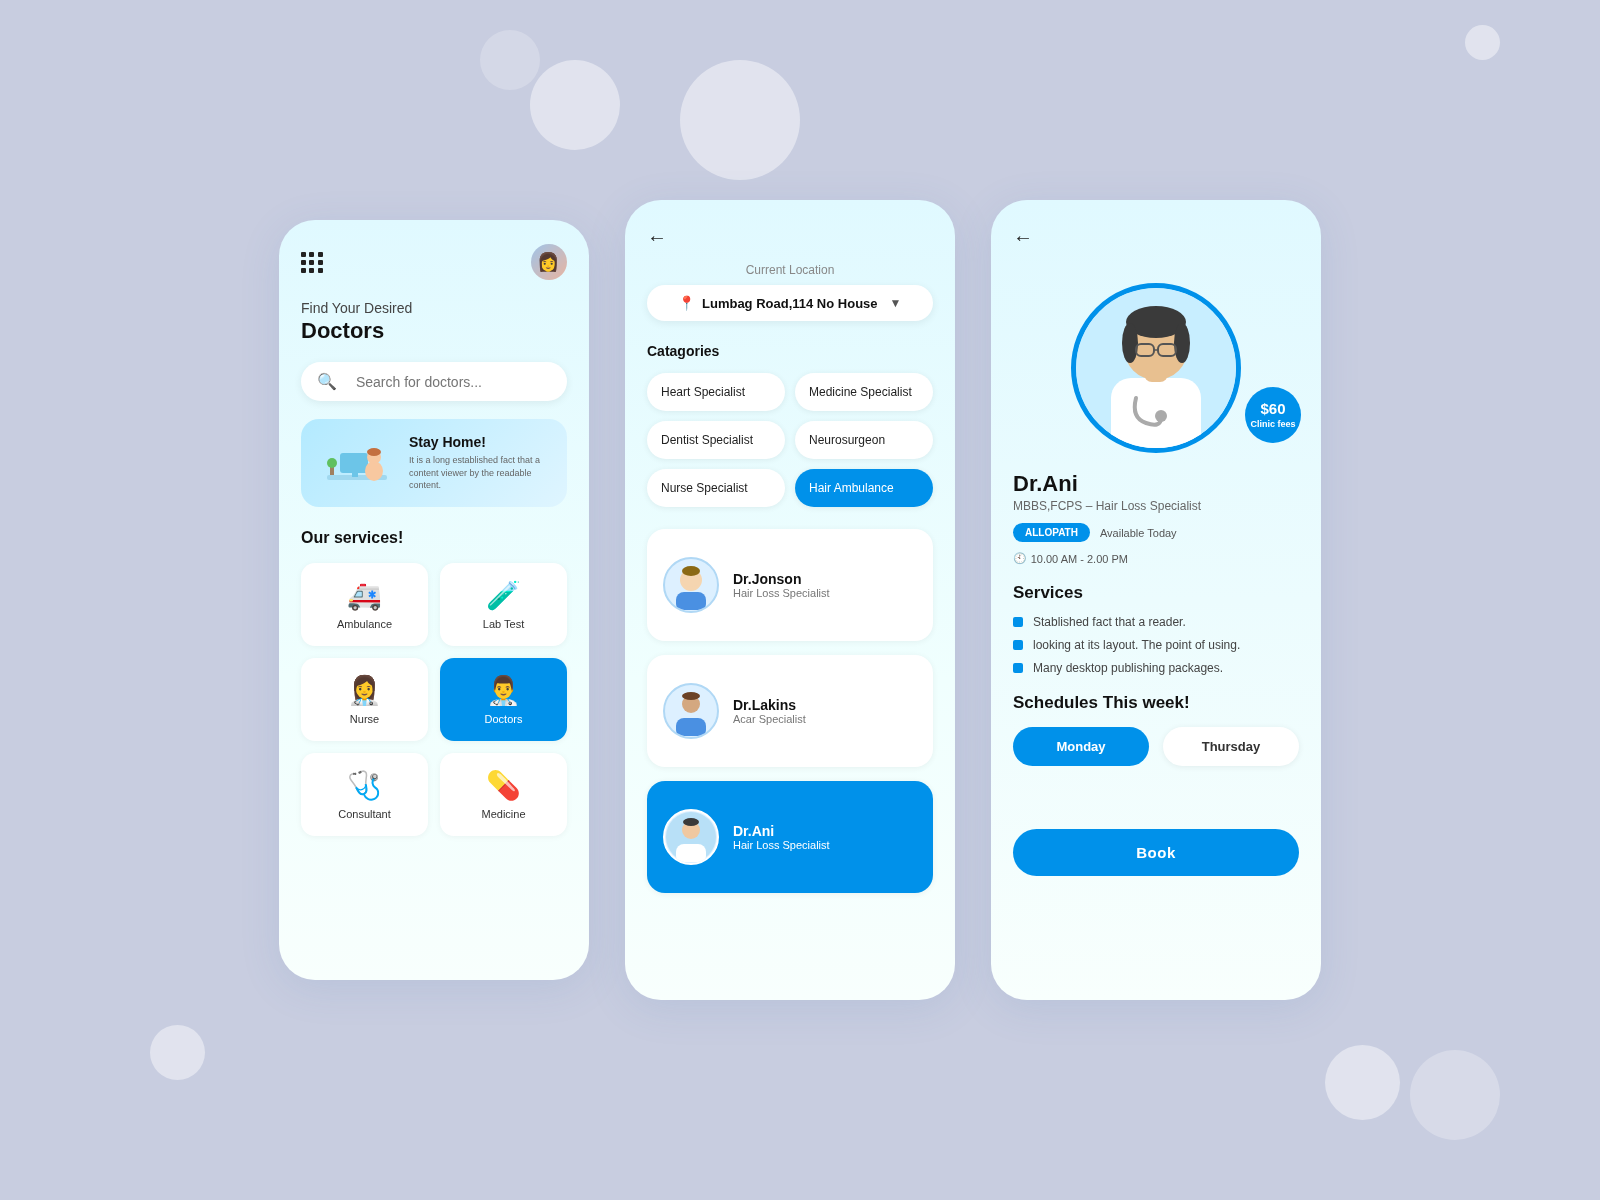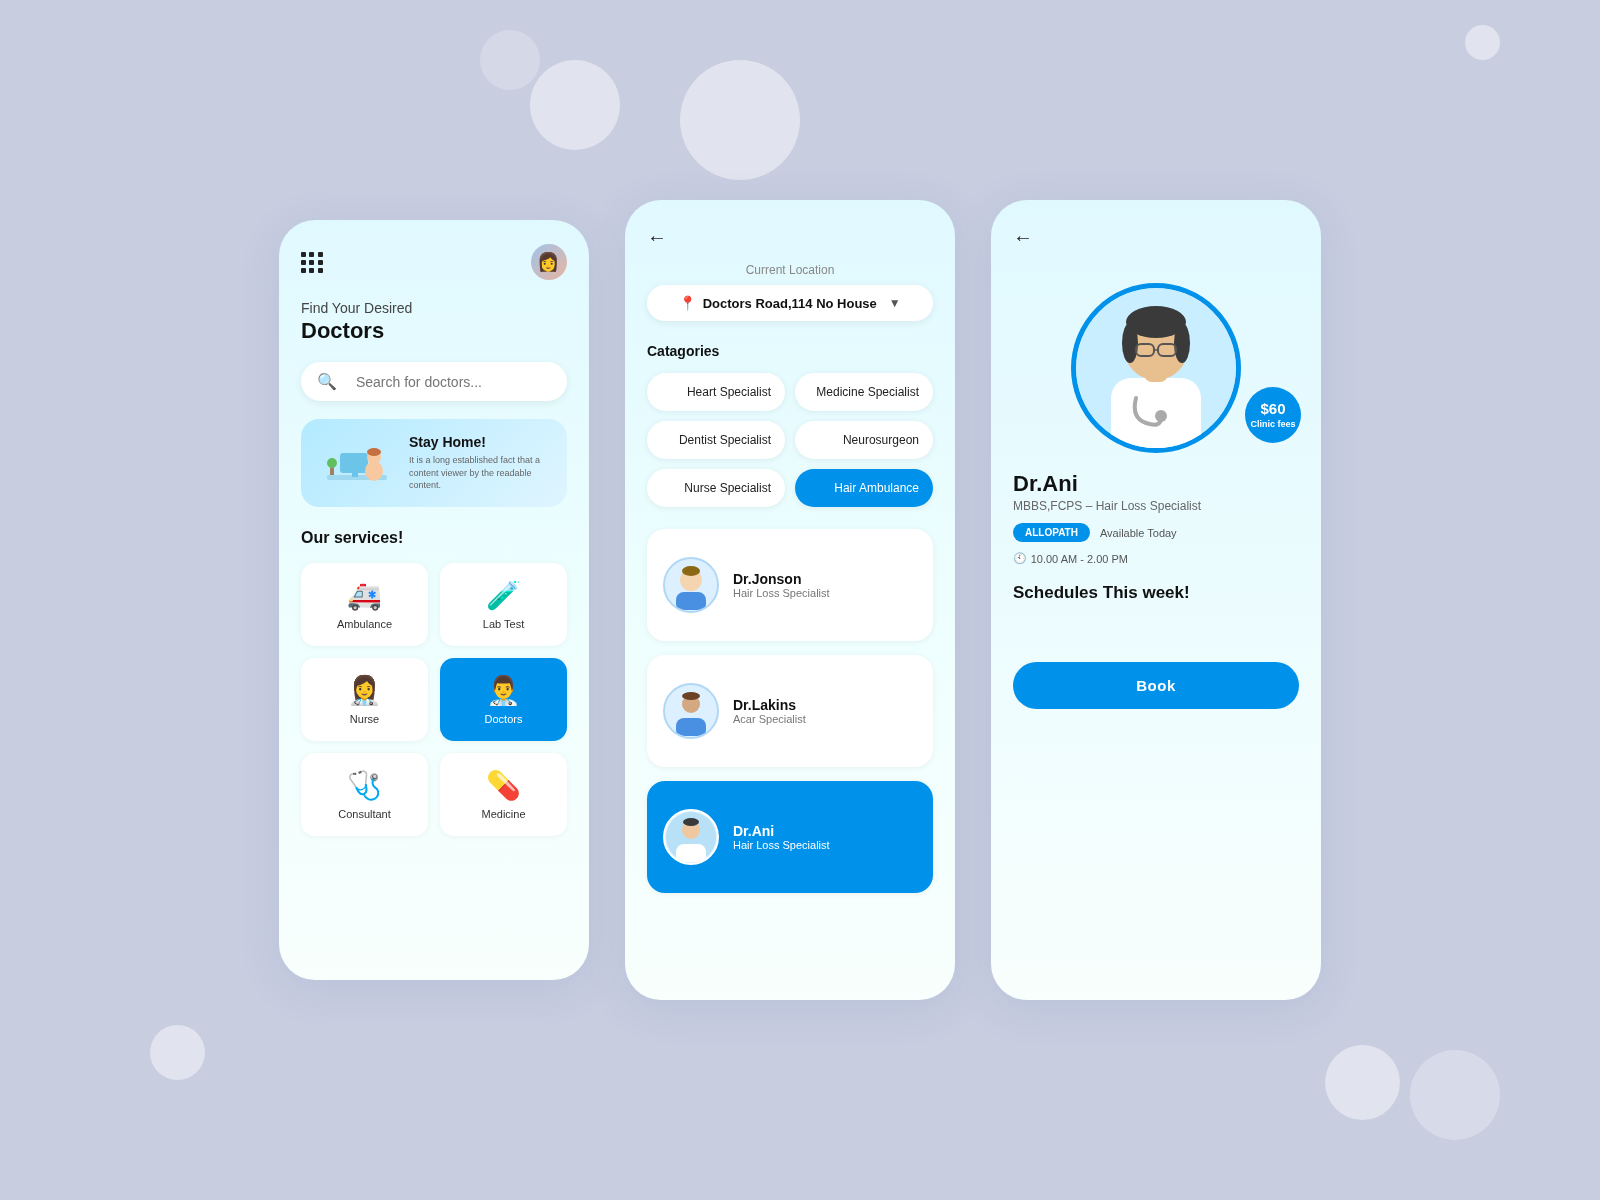--- a/index.html
+++ b/index.html
@@ -229,21 +229,21 @@
     .cat-btn {
       background: #fff;
       border: none;
       border-radius: 20px;
       padding: 12px 14px;
       font-size: 12px;
       font-weight: 500;
       color: #222;
       cursor: pointer;
       box-shadow: 0 1px 6px rgba(0,0,0,0.07);
-      text-align: right;
+      text-align: left;
     }
     .cat-btn.selected {
       background: #0091ea;
       color: #fff;
     }
 
     .doctor-list {
       display: flex;
       flex-direction: column;
       gap: 14px;
@@ -557,21 +557,21 @@
   </div>
 
   <div class="phone-card screen2">
 
     <div class="back-btn">←</div>
 
     <div class="location-label">Current Location</div>
 
     <div class="location-pill">
       <span class="pin">📍</span>
-      <span class="addr">Doctors Road,114 No House</span>
+      <span class="addr">Lumbag Road,114 No House</span>
       <span class="arrow">▼</span>
     </div>
 
     <div class="categories-title">Catagories</div>
 
     <div class="cat-grid">
 
       <button class="cat-btn">Heart Specialist</button>
       <button class="cat-btn">Medicine Specialist</button>
       <button class="cat-btn">Dentist Specialist</button>
@@ -676,24 +676,44 @@
 
       <div class="doc-tags">
         <span class="tag">ALLOPATH</span>
         <span class="avail-text">Available Today</span>
         <span class="time-text">
           <span>🕙</span>
           <span>10.00 AM - 2.00 PM</span>
         </span>
       </div>
 
+      <div class="services-section">
+        <h3>Services</h3>
+
+        <div class="service-list-item">
+          <div class="service-dot"></div>
+          <span>Stablished fact that a reader.</span>
+        </div>
+        <div class="service-list-item">
+          <div class="service-dot"></div>
+          <span>looking at its layout. The point of using.</span>
+        </div>
+        <div class="service-list-item">
+          <div class="service-dot"></div>
+          <span>Many desktop publishing packages.</span>
+        </div>
+      </div>
 
       <div class="schedule-section">
         <h3>Schedules This week!</h3>
 
+        <div class="schedule-days">
+          <button class="day-btn active">Monday</button>
+          <button class="day-btn inactive">Thursday</button>
+        </div>
 
         <button class="book-btn">Book</button>
       </div>
 
     </div>
   </div>
 
 </div>
 
 </body></html>

